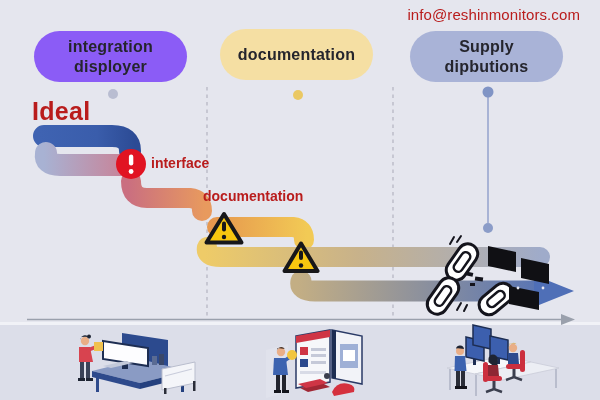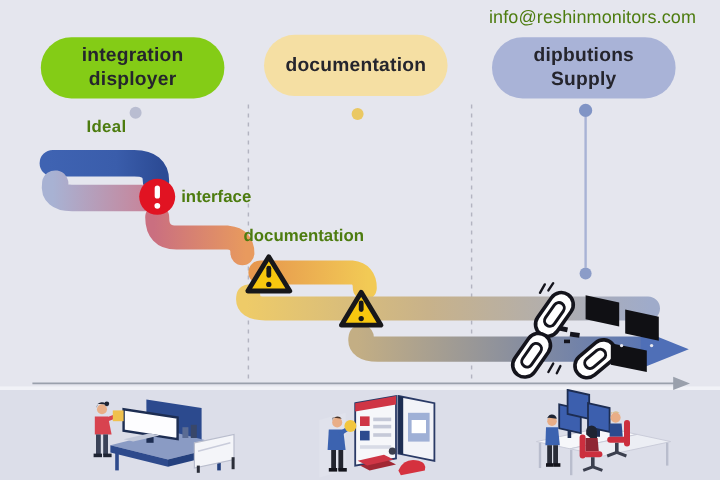--- a/index.html
+++ b/index.html
@@ -16,47 +16,47 @@
   }
   .pill{
     position:absolute;width:153px;height:51px;border-radius:26px;
     display:flex;flex-direction:column;align-items:center;justify-content:center;
     font-size:16px;font-weight:700;color:#25252d;line-height:1.22;text-align:center;
     letter-spacing:.2px;
   }
   .pill-1{left:34px;top:31px;}
   .pill-2{left:220px;top:29px;}
   .pill-3{left:410px;top:31px;}
-  .lbl{position:absolute;color:#4d7c0f;z-index:3;}
-  .lbl-ideal{left:32px;top:97px;font-size:14px;font-weight:800;letter-spacing:.3px;margin-left:40px;}
+  .lbl{position:absolute;color:#b91c1c;z-index:3;}
+  .lbl-ideal{left:32px;top:97px;font-size:25px;font-weight:800;letter-spacing:.3px;}
   .lbl-interface{left:151px;top:155px;font-size:14px;font-weight:700;text-align:right;}
   .lbl-documentation{left:203px;top:188px;font-size:14px;font-weight:700;}
   svg.scene{position:absolute;left:0;top:0;z-index:2;}
   .overlay{z-index:3;}
 </style>
 </head>
 <body>
 
 <div class="stage">
 
   <div class="footer-glow"></div>
   <div class="footer-strip"></div>
 
   <div class="email overlay lbl" style="top:6px;">info@reshinmonitors.com</div>
 
-  <div class="pill pill-1 overlay" style="background-color: #84cc16; text-align: right;">
+  <div class="pill pill-1 overlay" style="background-color: #8b5cf6; text-align: right;">
     <span>integration</span>
     <span>disployer</span>
   </div>
   <div class="pill pill-2 overlay" style="background-color: rgb(245, 223, 163);">
     <span>documentation</span>
   </div>
   <div class="pill pill-3 overlay" style="background-color: rgb(169, 179, 215);">
+    <span>Supply</span>
     <span>dipbutions</span>
-    <span>Supply</span>
   </div>
 
   <div class="lbl lbl-ideal">Ideal</div>
   <div class="lbl lbl-interface">interface</div>
   <div class="lbl lbl-documentation">documentation</div>
 
   <svg class="scene" width="600" height="400" viewBox="0 0 600 400">
     <defs>
       <linearGradient id="g1" gradientUnits="userSpaceOnUse" x1="40" y1="0" x2="135" y2="0">
         <stop offset="0" stop-color="#3f63b2"></stop>

